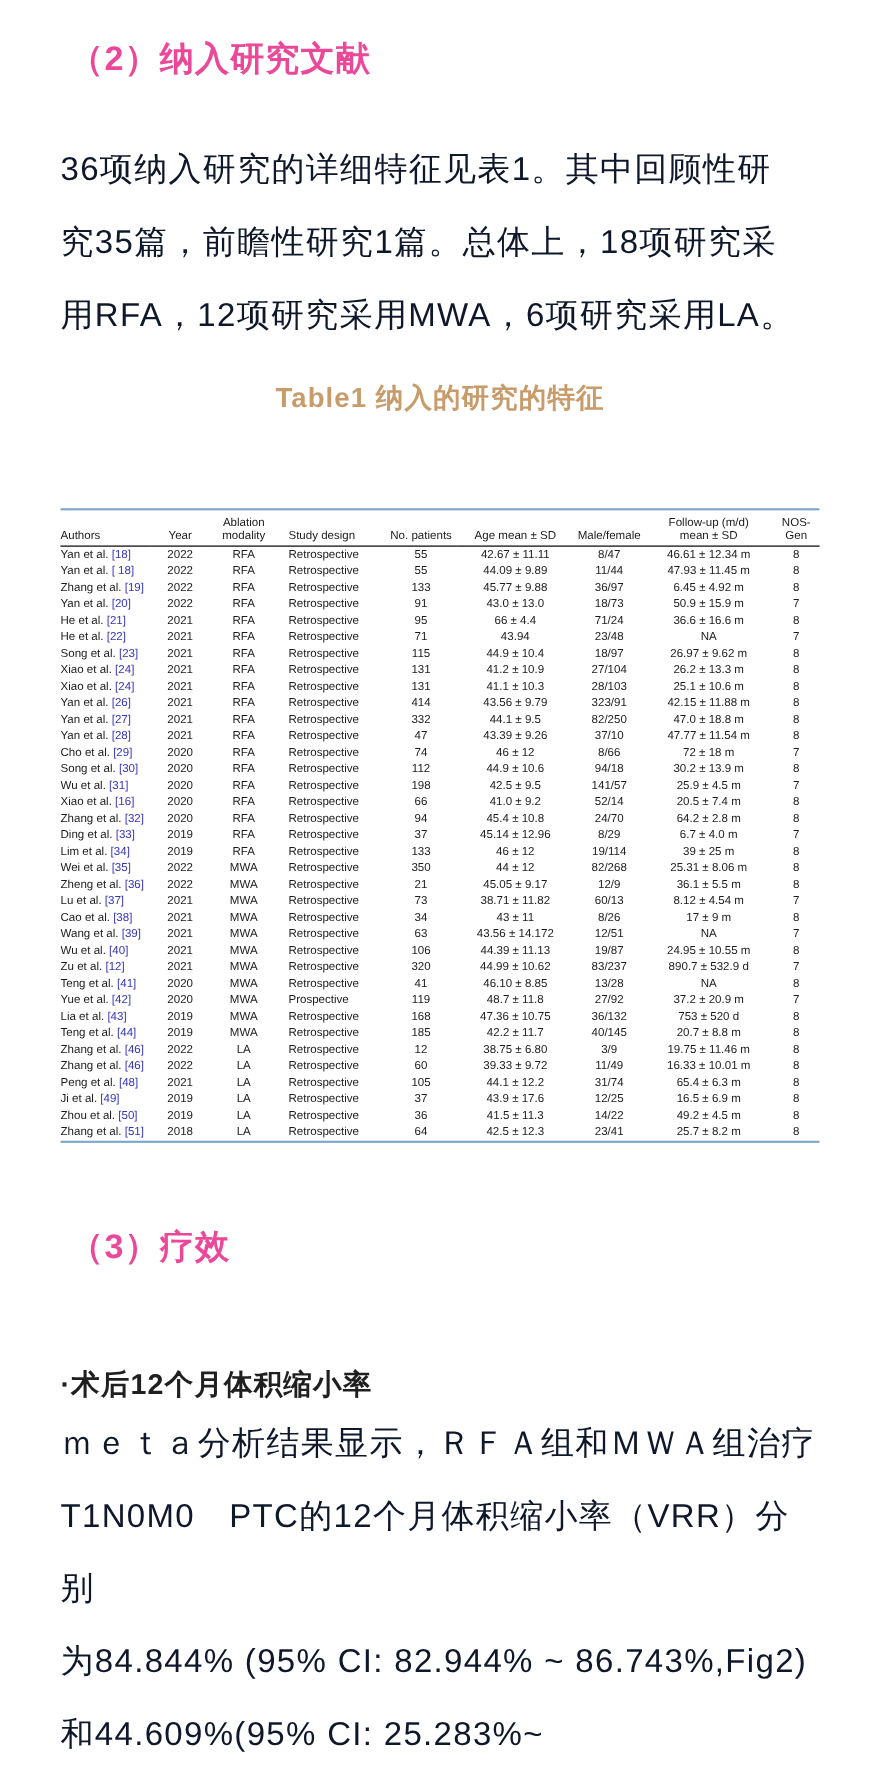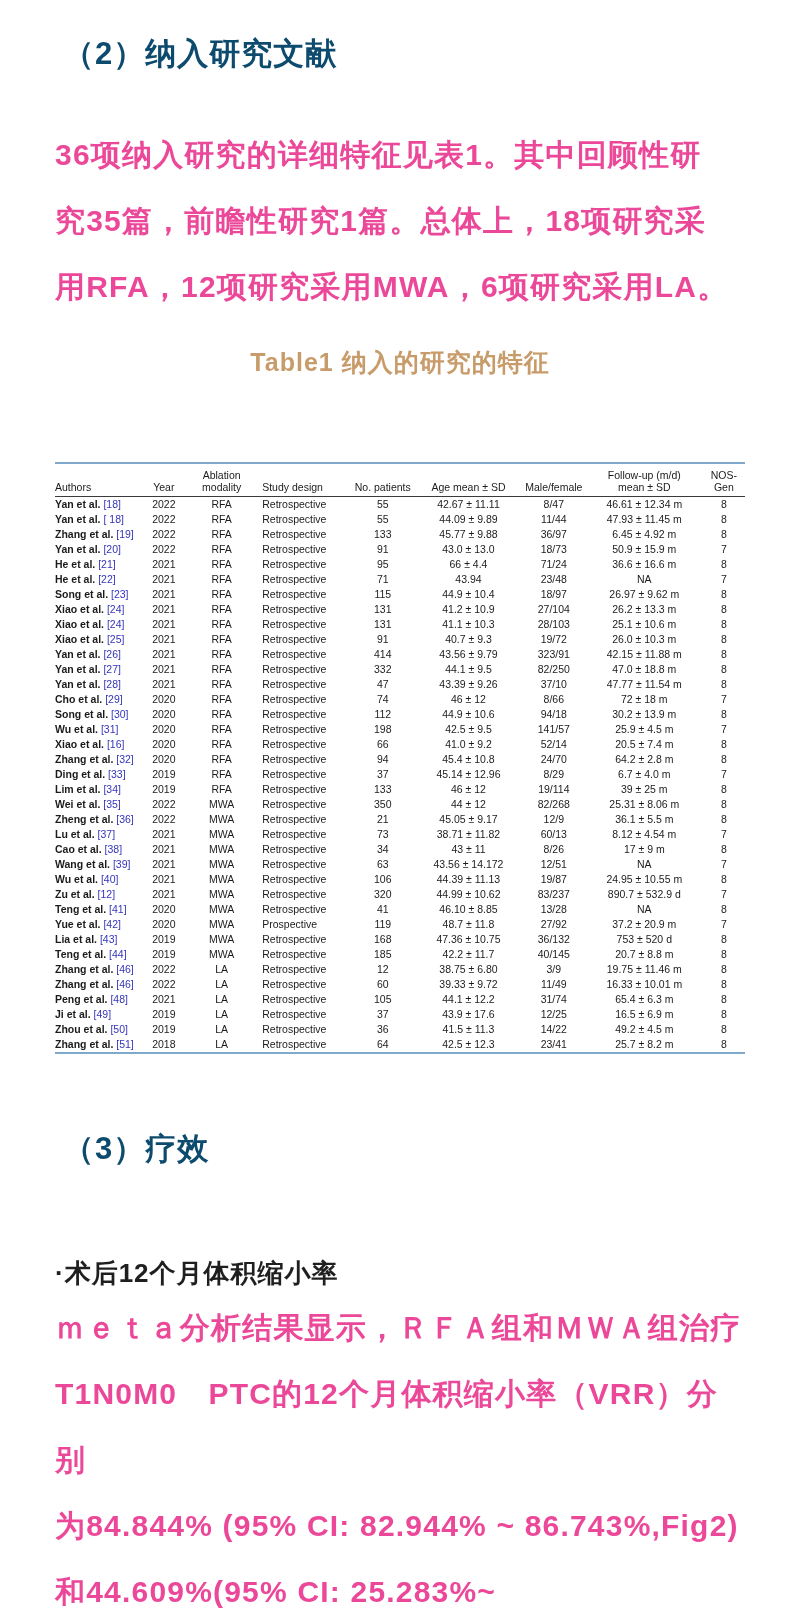--- a/index.html
+++ b/index.html
@@ -1,39 +1,39 @@
 <!DOCTYPE html>
 <html><head>
 <meta charset="utf-8">
 <style>
   html,body{margin:0;padding:0;background:#ffffff;}
   body{font-family:"Liberation Sans","DejaVu Sans",sans-serif;}
   .page{width:800px;height:1622px;background:#ffffff;box-sizing:border-box;padding:36px 55px 0 55px;overflow:hidden;}
-  .h{font-size:31px;font-weight:700;color:#0c4a6e;margin:0 0 0 8px;line-height:36px;letter-spacing:1px;}
+  .h{font-size:31px;font-weight:700;color:#ec4899;margin:0 0 0 8px;line-height:36px;letter-spacing:1px;}
   .h3{margin-top:77px;}
-  .para{color:#ec4899;font-size:30px;font-weight:700;}
+  .para{color:#0f172a;font-size:30px;font-weight:400;}
   .pline{line-height:66px;white-space:pre-wrap;letter-spacing:1.2px;}
   .p1{margin-top:50px;}
   .p2{margin-top:2px;}
   .caption{margin-top:22px;text-align:center;font-size:25px;font-weight:700;color:#c89c6a;line-height:40px;letter-spacing:1px;}
   .tablebox{margin-top:80px;border-top:2px solid #7fa8ca;border-bottom:2px solid #7fa8ca;}
   table{width:100%;border-collapse:collapse;table-layout:fixed;font-size:10.5px;color:#1b1b1b;}
   thead tr{border-bottom:1px solid #3a3a3a;}
   th{font-weight:400;vertical-align:bottom;padding:5px 0 3px 0;line-height:12px;white-space:pre-line;text-align:center;}
   td{padding:0;line-height:15px;text-align:center;overflow:hidden;white-space:nowrap;}
   .col0{width:12%;text-align:left;}
   .col1{width:8%;}
   .col2{width:9%;}
   .col3{width:13%;text-align:left;padding-left:10px;}
   .col4{width:9.5%;}
   .col5{width:15.7%;}
   .col6{width:9.4%;}
   .col7{width:17.2%;}
   .col8{width:6.2%;}
-  .author-name{font-weight:700;}
+  .author-name{font-weight:400;}
   .ref{color:#3434bb;}
   .subhead{margin-top:86px;font-size:26px;font-weight:700;color:#1f1f1f;line-height:40px;letter-spacing:1px;}
 </style>
 </head>
 <body>
 
 <div class="page">
 
   <h1 class="h">（2）纳入研究文献</h1>
 
@@ -156,31 +156,20 @@
             <td class="col1">2021</td>
             <td class="col2">RFA</td>
             <td class="col3">Retrospective</td>
             <td class="col4">131</td>
             <td class="col5">41.1 ± 10.3</td>
             <td class="col6">28/103</td>
             <td class="col7">25.1 ± 10.6 m</td>
             <td class="col8">8</td>
           </tr>
           <tr>
-            <td class="col0"><span class="author-name">Xiao et al. </span><span class="ref">[25]</span></td>
-            <td class="col1">2021</td>
-            <td class="col2">RFA</td>
-            <td class="col3">Retrospective</td>
-            <td class="col4">91</td>
-            <td class="col5">40.7 ± 9.3</td>
-            <td class="col6">19/72</td>
-            <td class="col7">26.0 ± 10.3 m</td>
-            <td class="col8">8</td>
-          </tr>
-          <tr>
             <td class="col0"><span class="author-name">Yan et al. </span><span class="ref">[26]</span></td>
             <td class="col1">2021</td>
             <td class="col2">RFA</td>
             <td class="col3">Retrospective</td>
             <td class="col4">414</td>
             <td class="col5">43.56 ± 9.79</td>
             <td class="col6">323/91</td>
             <td class="col7">42.15 ± 11.88 m</td>
             <td class="col8">8</td>
           </tr>

